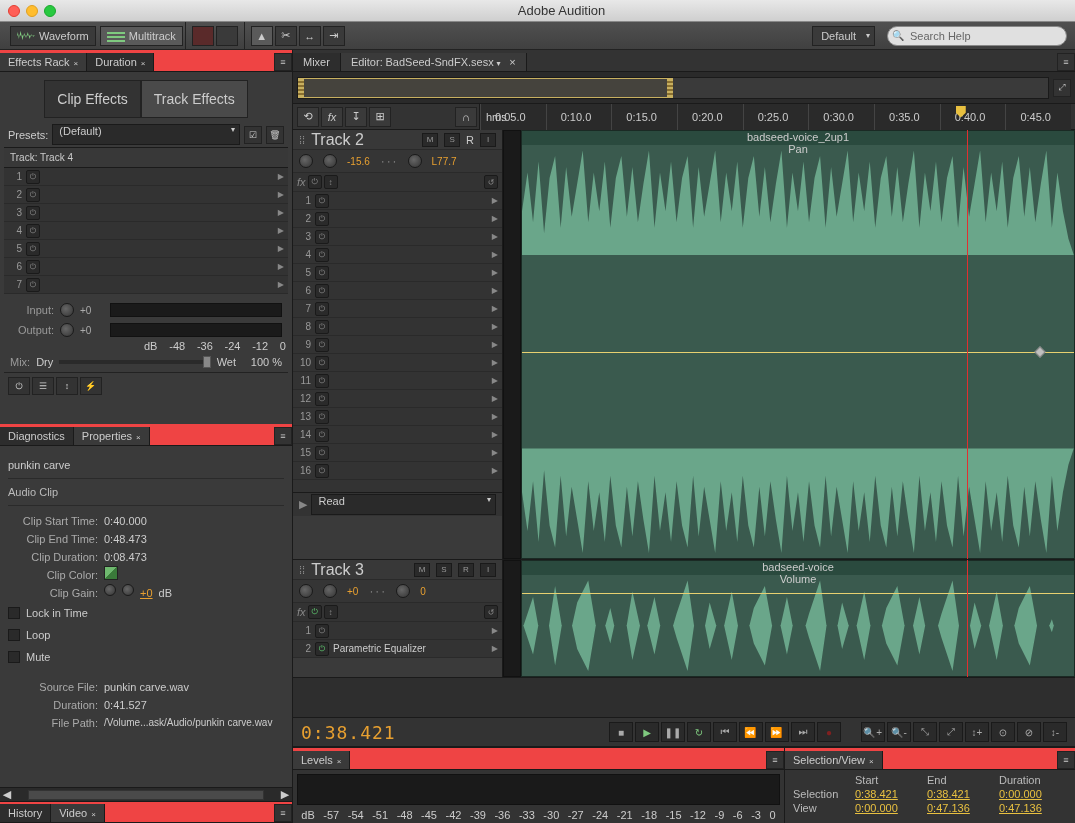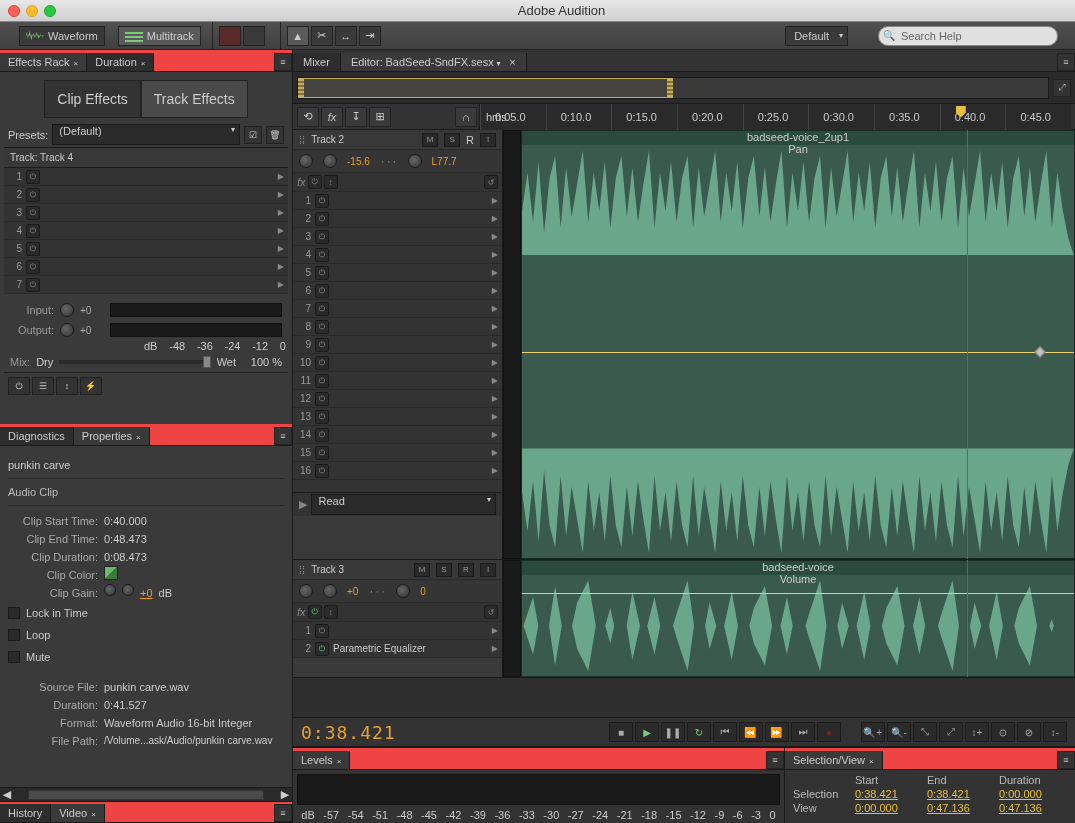--- a/index.html
+++ b/index.html
@@ -4,21 +4,21 @@
 <style>
 * { margin: 0; padding: 0; box-sizing: border-box; font-family: "Lucida Grande", Arial, sans-serif; font-size: 11px; color: #ccc; }
 body { background: #383838; width: 1075px; height: 823px; overflow: hidden; }
 .titlebar { height: 22px; background: linear-gradient(#e8e8e8,#cfcfcf); display: flex; align-items: center; padding: 0 8px; border-bottom: 1px solid #888; }
 .traffic { display: flex; gap: 6px; }
 .traffic span { width: 12px; height: 12px; border-radius: 50%; display: inline-block; }
 .tr-red { background: #ff5f57; border: 1px solid #e33e32; }
 .tr-yel { background: #ffbd2e; border: 1px solid #e0a020; }
 .tr-grn { background: #28c940; border: 1px solid #1ba82e; }
 .titlebar .title { flex: 1; text-align: center; color: #333; font-size: 13px; }
-.topbar { height: 28px; background: linear-gradient(#505050,#404040); display: flex; align-items: center; border-bottom: 1px solid #222; gap: 9px; }
+.topbar { height: 28px; background: linear-gradient(#505050,#404040); display: flex; align-items: center; border-bottom: 1px solid #222; }
 .mode-btn { height: 20px; padding: 0 6px; margin: 0 2px; background: #3a3a3a; border: 1px solid #222; display: flex; align-items: center; gap: 4px; cursor: pointer; }
 .mode-btn.active { background: #5a5a5a; }
 .mode-icon { width: 18px; height: 12px; display: inline-block; }
 .wf-icon { background: linear-gradient(90deg,#7fc97f 0 100%); clip-path: polygon(0 50%, 5% 20%, 10% 80%, 20% 10%, 30% 90%, 40% 30%, 50% 70%, 60% 20%, 70% 80%, 80% 40%, 90% 60%, 100% 50%); }
 .mt-icon { background: repeating-linear-gradient(0deg,#7fc97f 0 2px, transparent 2px 4px); }
 .toolbar-group { display: flex; align-items: center; gap: 2px; padding: 0 6px; border-left: 1px solid #222; height: 100%; }
 .tool-btn { width: 22px; height: 20px; background: #3a3a3a; border: 1px solid #222; display: flex; align-items: center; justify-content: center; cursor: pointer; }
 .tool-btn.active { background: #5a5a5a; }
 .workspace-dd { height: 20px; background: #3a3a3a; border: 1px solid #222; padding: 0 18px 0 8px; display: flex; align-items: center; position: relative; cursor: pointer; }
 .workspace-dd::after { content: "▾"; position: absolute; right: 4px; font-size: 8px; }
@@ -76,21 +76,21 @@
 .ov-sel::after { right: -1px; }
 .edit-toolbar { height: 26px; background: #333; display: flex; align-items: center; padding: 0 4px; gap: 2px; border-bottom: 1px solid #1a1a1a; }
 .ruler { flex: 1; height: 26px; background: #2a2a2a; border-left: 1px solid #1a1a1a; position: relative; font-size: 8px; color: #999; display: flex; align-items: center; }
 .ruler-marks { position: absolute; inset: 0; display: flex; }
 .ruler-mark { flex: 1; border-left: 1px solid #444; padding-left: 14px; display: flex; align-items: center; }
 .marker-yel { position: absolute; top: 2px; width: 10px; height: 12px; background: #e8c040; left: 80.5%; clip-path: polygon(0 0, 100% 0, 100% 60%, 50% 100%, 0 60%); }
 .tracks-area { flex: 1; display: flex; flex-direction: column; overflow: hidden; }
 .track-row { display: flex; border-bottom: 1px solid #1a1a1a; }
 .track-head { width: 210px; background: #3a3a3a; border-right: 1px solid #1a1a1a; display: flex; flex-direction: column; }
 .track-title { height: 20px; display: flex; align-items: center; padding: 0 6px; gap: 6px; background: #383838; border-bottom: 1px solid #2a2a2a; }
-.track-title .name { flex: 1; font-size: 10px; }
+.track-title .name { flex: 1; font-size: 16px; }
 .msr-btn { width: 16px; height: 14px; background: #2a2a2a; border: 1px solid #1a1a1a; font-size: 8px; display: flex; align-items: center; justify-content: center; cursor: pointer; color: #999; }
 .track-ctrls { padding: 4px 6px; display: flex; gap: 10px; align-items: center; border-bottom: 1px solid #2a2a2a; background: #353535; }
 .vol-disp { color: #e8a030; font-size: 10px; }
 .pan-disp { color: #e8a030; font-size: 10px; }
 .fx-strip { background: #333; display: flex; align-items: center; gap: 2px; padding: 2px 4px; border-bottom: 1px solid #2a2a2a; }
 .track-slots { background: #333; max-height: 300px; overflow-y: auto; }
 .track-content { flex: 1; background: #2a3a34; position: relative; overflow: hidden; }
 .clip { position: absolute; inset: 0; background: #3a5a4e; border: 1px solid #1a2a24; }
 .clip-header { height: 14px; background: #2a4a3e; font-size: 9px; padding: 0 4px; display: flex; justify-content: space-between; align-items: center; color: #bcd; flex-direction: column; }
 .waveform { position: absolute; top: 14px; left: 0; right: 0; bottom: 0; }
@@ -322,24 +322,20 @@
       <div style="height:10px"></div>
       <div class="field">
           <span class="flabel">Source File:</span>
           <span>punkin carve.wav</span>
         </div>
       <div class="field">
           <span class="flabel">Duration:</span>
           <span>0:41.527</span>
         </div>
       <div class="field">
-          <span class="flabel">Format:</span>
-          <span>Waveform Audio 16-bit Integer</span>
-        </div>
-      <div class="field">
           <span class="flabel">File Path:</span>
           <span style="font-size:10px">/Volume...ask/Audio/punkin carve.wav</span>
         </div>
     </div>
     <div class="scrollbar-h">
         <span style="width:14px;text-align:center">◀</span>
         <div class="scroll-thumb"></div>
         <span style="width:14px;text-align:center">▶</span>
       </div>
 

